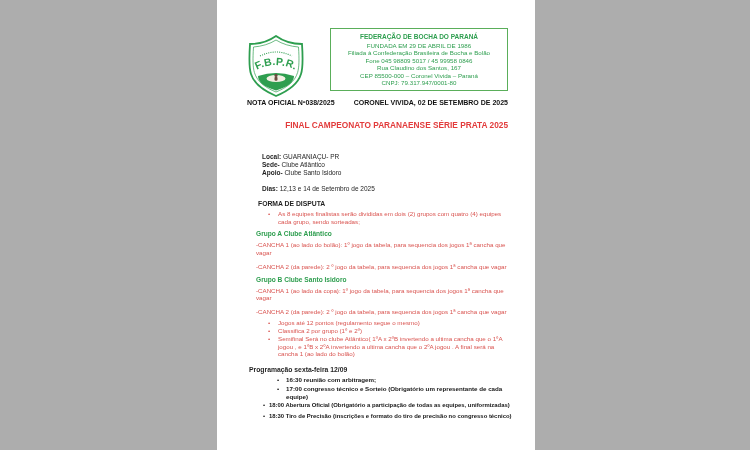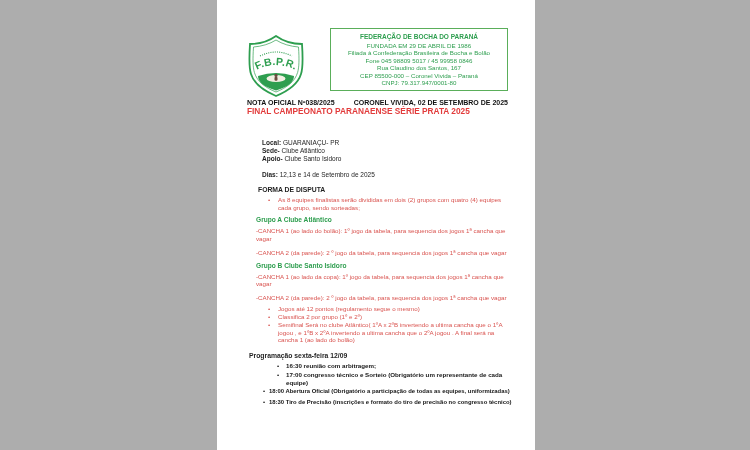--- a/index.html
+++ b/index.html
@@ -24,22 +24,22 @@
     color:#2e9e4f; font-size:6.2px; line-height:7.5px;
   }
   .org-title { font-weight:bold; font-size:6.5px; margin-bottom:1px; }
   
   .nota-row {
     display:flex; justify-content:space-between;
     font-size:7px; font-weight:bold; color:#111; margin-top:2px;
   }
   
   .doc-title {
-    text-align:left; color:#e23b3b; font-weight:bold;
-    font-size:8.3px; 
+    text-align:right; color:#e23b3b; font-weight:bold;
+    font-size:8.3px; margin-top:14px;
   }
   
   .info-block { margin:23px 0 0 15px; font-size:6.5px; line-height:8px; }
   .info-block b { font-weight:bold; }
   .dias-line { margin-top:8px; }
   .section-heading { font-size:6.8px; font-weight:bold; margin:7px 0 0 11px; }
   .red { color:#d9534f; }
   .green-heading { color:#2e9e4f; font-weight:bold; font-size:6.6px; margin:5px 0 0 9px; }
   .cancha { font-size:6.2px; line-height:7.7px; margin:4px 0 0 9px; }
   .cancha-gap { margin-top:6px; }

